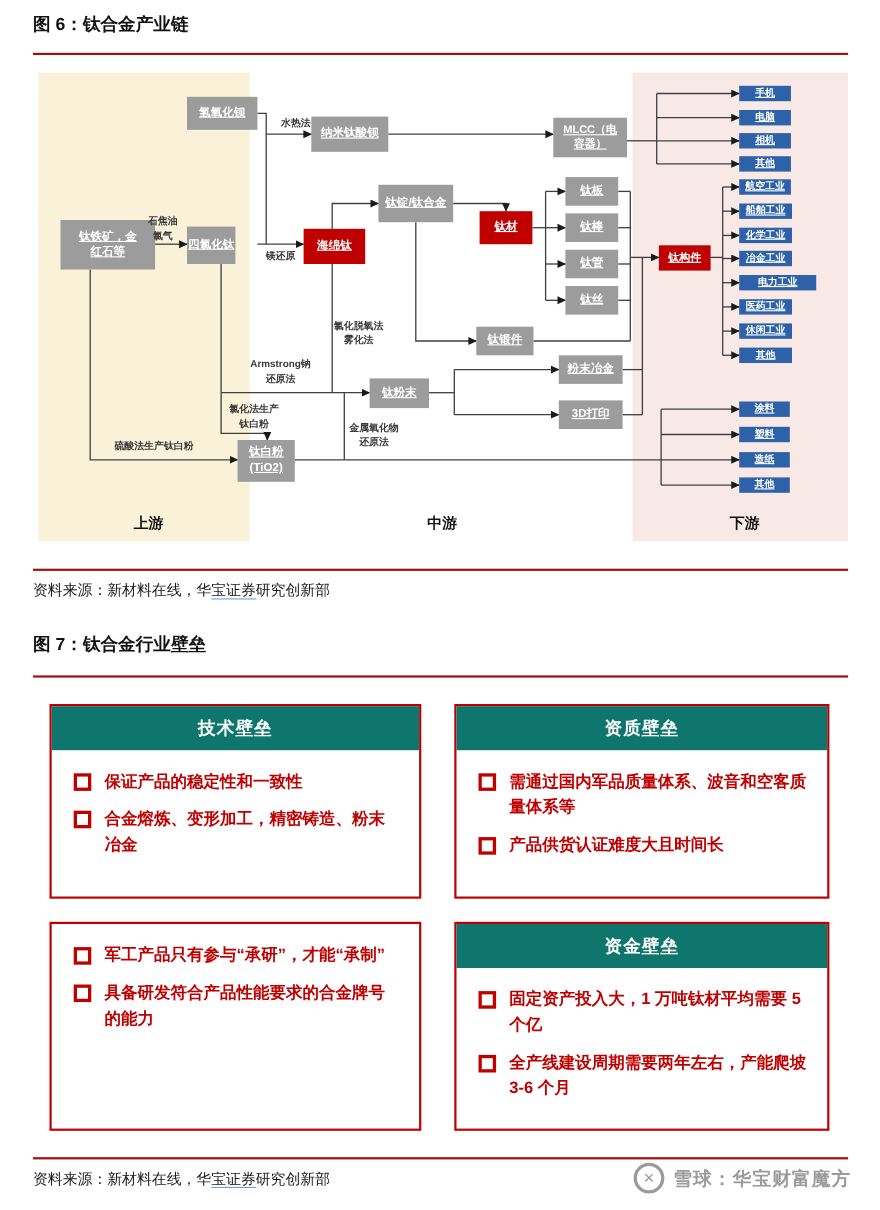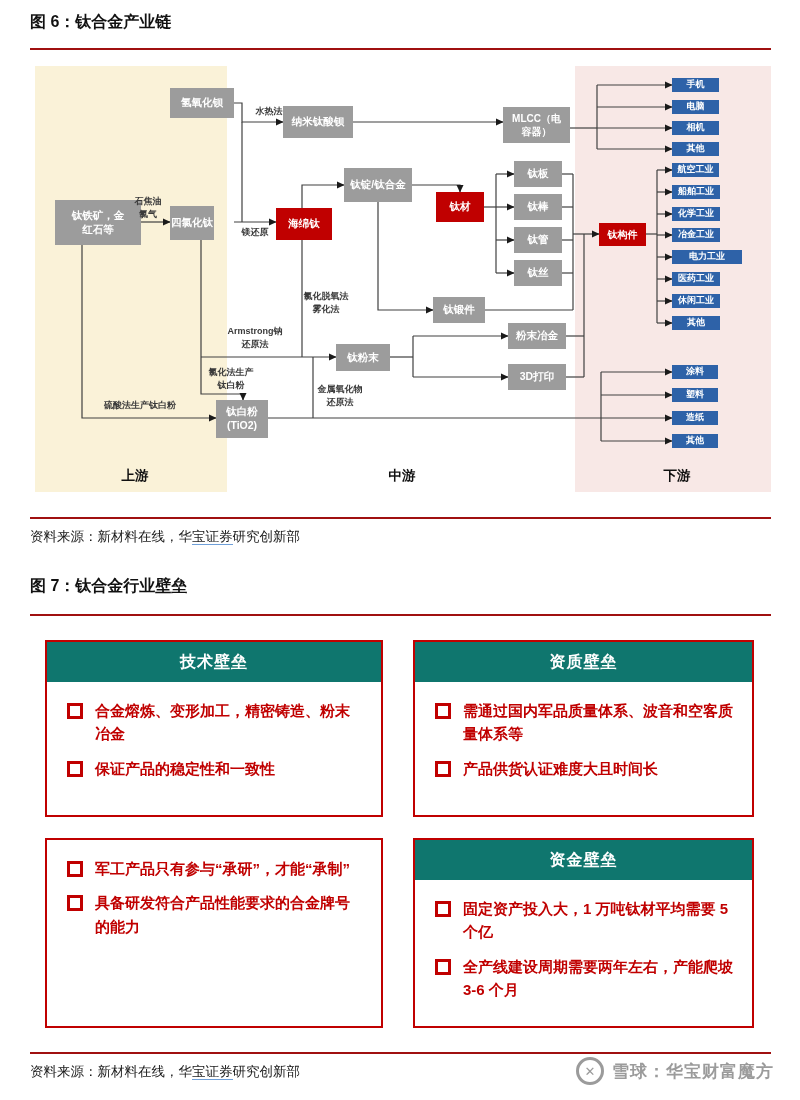--- a/index.html
+++ b/index.html
@@ -7,21 +7,21 @@
         font-family:"Liberation Sans","DejaVu Sans",sans-serif;}
   .fig-title{position:absolute;left:30px;font-size:16px;font-weight:bold;color:#111;}
   .rule{position:absolute;left:30px;width:741px;background:#a01010;}
   .caption{position:absolute;left:30px;font-size:13.5px;color:#1a1a1a;}
   .caption .lnk{border-bottom:1.5px solid #6f9fd8;}
   
   #flowchart{position:absolute;left:0;top:0;width:800px;height:520px;}
   .zone{position:absolute;}
   .zlabel{position:absolute;transform:translate(-50%,-50%);font-size:13.5px;font-weight:bold;color:#111;white-space:nowrap;}
   .node{position:absolute;display:flex;align-items:center;justify-content:center;text-align:center;
-        font-weight:bold;color:#fff;font-size:10.5px;line-height:1.3;white-space:pre-line;}
+        font-weight:bold;color:#fff;font-size:10.5px;line-height:1.3;white-space:pre-line;text-decoration:underline;}
   .n-gray{background:#9c9c9c;}
   .n-red{background:#c00000;}
   .n-blue{background:#2e62a8;font-size:9px;}
   .flabel{position:absolute;transform:translate(-50%,-50%);font-size:9px;font-weight:bold;color:#3a3a3a;
           text-align:center;white-space:pre-line;line-height:1.45;}
   #edges{position:absolute;left:0;top:0;}
   
   .bbox{position:absolute;border:2px solid #c00000;background:#fff;box-sizing:border-box;}
   .bhead{height:40px;background:#0f766e;color:#fff;display:flex;align-items:center;justify-content:center;
          font-size:16px;font-weight:bold;letter-spacing:1px;}
@@ -167,25 +167,25 @@
   <div class="caption" style="top:528px;"><span>资料来源：新材料在线，华</span><span class="lnk">宝证券</span><span>研究创新部</span></div>
 
   <div class="fig-title" style="top:576px;">图 7：钛合金行业壁垒</div>
   <div class="rule" style="top:614px;height:2px;"></div>
 
   <div class="bbox" style="left:45px;top:640px;width:338px;height:177px;">
     <div class="bhead">技术壁垒</div>
     <div class="bbody">
       <div class="bitem">
           <span class="bullet"></span>
+          <span class="btext">保证产品的稳定性和一致性</span>
+        </div>
+      <div class="bitem">
+          <span class="bullet"></span>
           <span class="btext">合金熔炼、变形加工，精密铸造、粉末冶金</span>
-        </div>
-      <div class="bitem">
-          <span class="bullet"></span>
-          <span class="btext">保证产品的稳定性和一致性</span>
         </div>
     </div>
   </div>
 
   <div class="bbox" style="left:413px;top:640px;width:341px;height:177px;">
     <div class="bhead">资质壁垒</div>
     <div class="bbody">
       <div class="bitem">
           <span class="bullet"></span>
           <span class="btext">需通过国内军品质量体系、波音和空客质量体系等</span>

